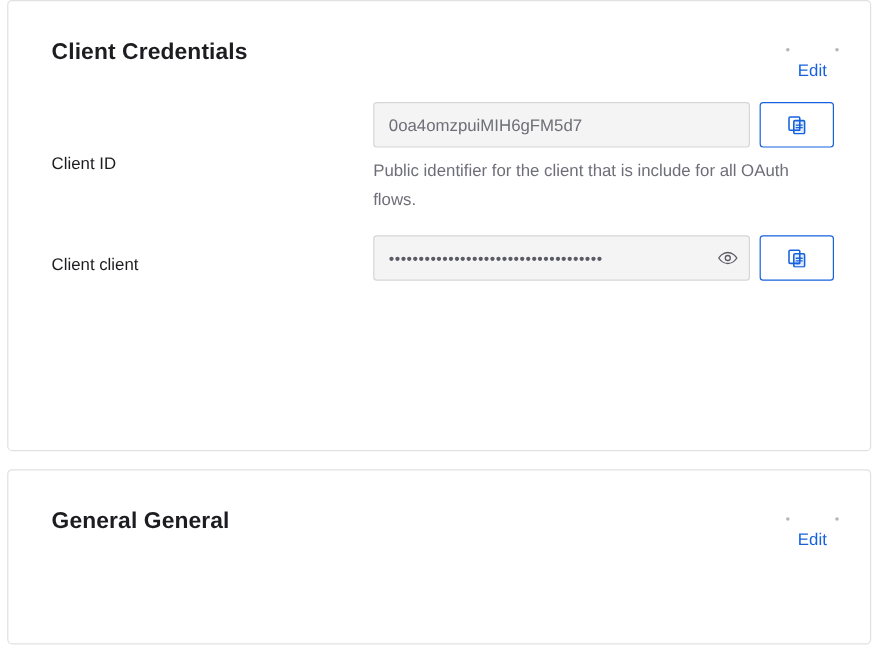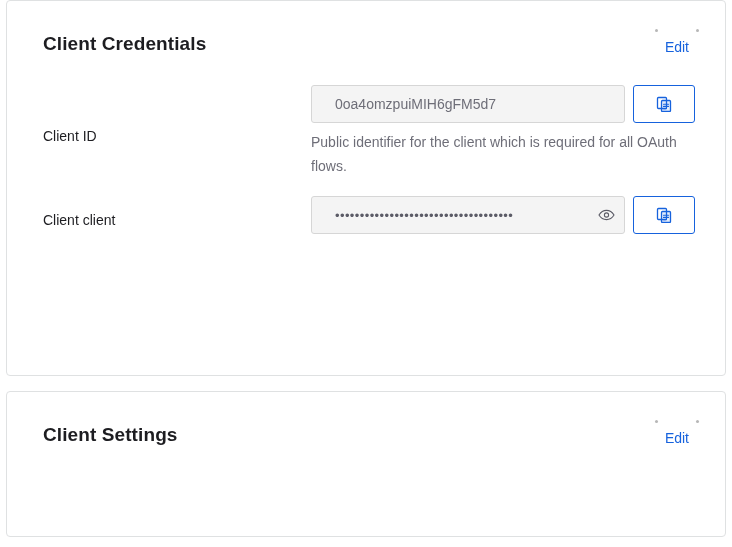--- a/index.html
+++ b/index.html
@@ -53,21 +53,21 @@
     line-height: 26px;
   }
   .edit-link {
     font-size: 14px;
     color: #1662dd;
     cursor: pointer;
     line-height: 20px;
     padding: 4px 6px;
     border-radius: 3px;
     position: relative;
-    top: 2px;
+    top: 13px;
   }
   .edit-link.focus-dots::before,
   .edit-link.focus-dots::after {
     content: "";
     position: absolute;
     width: 3px;
     height: 3px;
     background: #b7b7b7;
     border-radius: 50%;
   }
@@ -97,21 +97,21 @@
   }
   .text-input {
     position: relative;
     flex: 1 1 auto;
     height: 38px;
     background: #f4f4f4;
     border: 1px solid #d6d6d6;
     border-radius: 3px;
     display: flex;
     align-items: center;
-    padding: 0 23px;
+    padding: 0 12px;
     font-size: 14px;
     color: #6e6e78;
     overflow: hidden;
   }
   .text-input .val {
     white-space: nowrap;
     overflow: hidden;
     text-overflow: ellipsis;
   }
   .secret-dots {
@@ -181,21 +181,21 @@
           <div class="copy-btn">
             <span>
               <svg width="16" height="16" viewBox="0 0 16 16" fill="none" xmlns="http://www.w3.org/2000/svg">
                 <rect x="1.5" y="1.5" width="9" height="11" rx="1" stroke="#1662dd" stroke-width="1.3" fill="#ffffff"></rect>
                 <rect x="5.5" y="4.5" width="9" height="11" rx="1" stroke="#1662dd" stroke-width="1.3" fill="#1662dd" fill-opacity="0.12"></rect>
                 <path d="M7.5 8.2h5M7.5 10.4h5M7.5 12.6h3" stroke="#1662dd" stroke-width="1.1" stroke-linecap="round"></path>
               </svg>
             </span>
           </div>
         </div>
-        <div class="help-text">Public identifier for the client which is required for all OAuth flows.</div>
+        <div class="help-text">Public identifier for the client that is include for all OAuth flows.</div>
       </div>
     </div>
 
     <div class="spacer-18"></div>
 
     <div class="field-row">
       <div class="field-label">Client client</div>
       <div class="field-control">
         <div class="input-group">
           <div class="text-input">
@@ -216,21 +216,21 @@
               </svg>
             </span>
           </div>
         </div>
       </div>
     </div>
   </section>
 
   <section class="card second">
     <div class="card-header">
-      <h2 class="card-title">Client Settings</h2>
+      <h2 class="card-title">General General</h2>
       <span class="edit-link focus-dots">Edit</span>
     </div>
 
     <div class="spacer-26"></div>
 
   </section>
 
 </div>
 
 </body></html>

